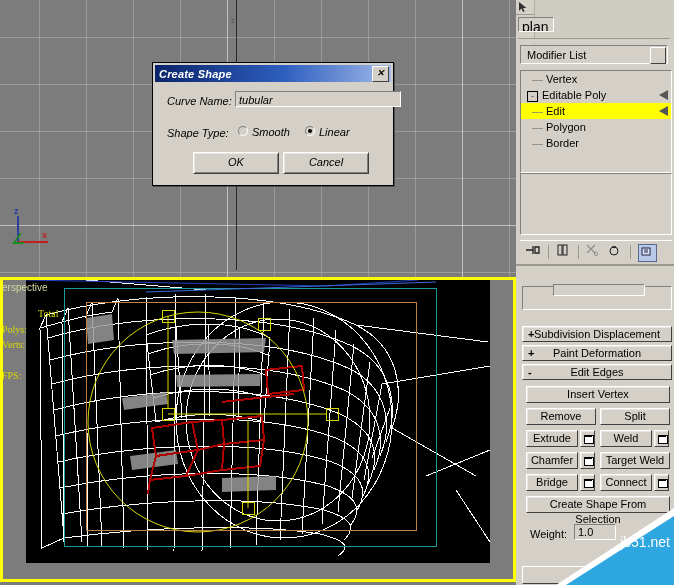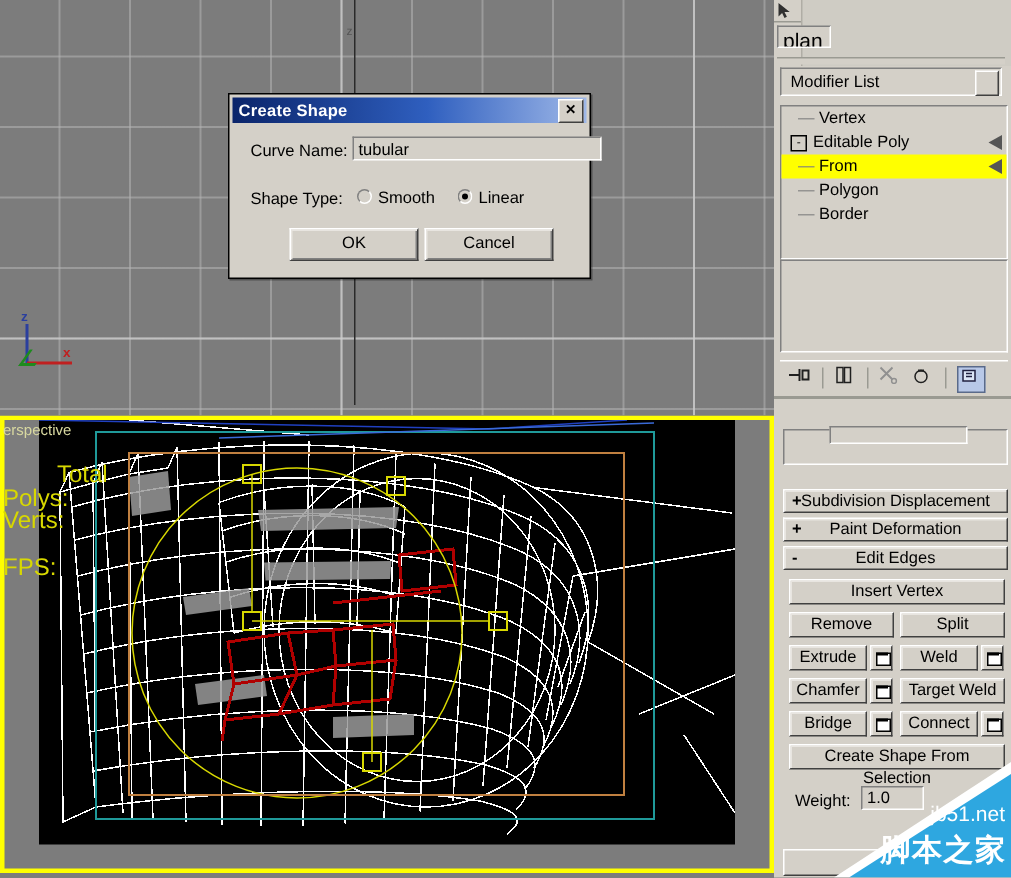--- a/index.html
+++ b/index.html
@@ -47,32 +47,33 @@
   #axis-z-label{left:6px;top:-2px;color:#2b3f9e;font-size:9px;font-weight:bold;}
   #axis-x-line{left:10px;top:33px;width:30px;height:2px;background:#c02020;}
   #axis-x-label{left:34px;top:22px;color:#c02020;font-size:9px;font-weight:bold;}
   #axis-y-line{left:8px;top:25px;width:9px;height:9px;border-left:2px solid #1e8b1e;border-bottom:2px solid #1e8b1e;transform:skewX(-35deg);}
 
   
   #persp-outer{left:0;top:277px;width:516px;height:308px;background:#7c7c7c;overflow:hidden;}
   #persp-border{left:0;top:0;width:516px;height:305px;border:3px solid #ffff00;box-sizing:border-box;}
   #persp-canvas{left:26px;top:3px;width:464px;height:283px;background:#000;overflow:hidden;}
   #persp-label{left:2px;top:5px;color:#d8d8a0;font-size:10px;white-space:nowrap;}
-  .stat-row{color:#d8d800;font-size:16px;white-space:nowrap;}
+  .stat-row{color:#d8d800;font-size:10px;white-space:nowrap;font-family:Liberation Serif, serif;}
   #stat-total{left:38px;top:31px;}
   #stat-polys{left:2px;top:47px;}
   #stat-verts{left:2px;top:62px;}
   #stat-fps{left:2px;top:93px;}
 
   
   #create-shape-dialog{
     left:152px;top:62px;width:240px;height:122px;
     background:#d4d0c8;
     border:1px solid #000;
     box-shadow:1px 1px 0 rgba(0,0,0,.35);
+    font-style:italic;
   }
   #dialog-titlebar{
     left:2px;top:2px;width:236px;height:17px;
     background:linear-gradient(to right,#0a246a 0%,#2f5fbf 55%,#9fb8e8 100%);
     display:flex;align-items:center;
   }
   #dialog-title{color:#fff;font-weight:bold;font-size:11px;padding-left:4px;letter-spacing:.2px;}
   #dialog-close{
     position:absolute;right:2px;top:1px;width:15px;height:14px;
     background:#d4d0c8;border:1px solid;
@@ -389,21 +390,21 @@
 
   <div class="abs" id="modifier-stack">
     <div class="stack-row">
       <span class="tree-dash">—</span><span>Vertex</span>
     </div>
     <div class="stack-row">
       <span class="expander">-</span><span>Editable Poly</span>
       <span class="stack-arrow"></span>
     </div>
     <div class="stack-row selected">
-      <span class="tree-dash">—</span><span>From</span>
+      <span class="tree-dash">—</span><span>Edit</span>
       <span class="stack-arrow"></span>
     </div>
     <div class="stack-row">
       <span class="tree-dash">—</span><span>Polygon</span>
     </div>
     <div class="stack-row">
       <span class="tree-dash">—</span><span>Border</span>
     </div>
   </div>
 
@@ -479,14 +480,13 @@
   <span class="abs" id="weight-label">Weight:</span>
   <div class="abs" id="weight-input">1.0</div>
 
   <div class="abs" id="bottom-rollout"></div>
 </div>
 
 <div class="abs" id="watermark">
   <div id="wm-white"></div>
   <div id="wm-blue"></div>
   <div id="wm-text1">jb51.net</div>
-  <div id="wm-text2">脚本之家</div>
 </div>
 
 </body></html>

